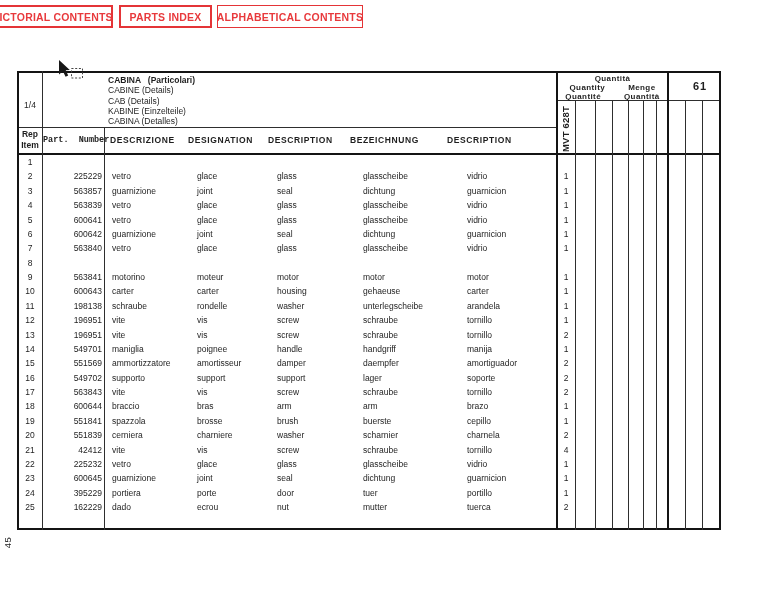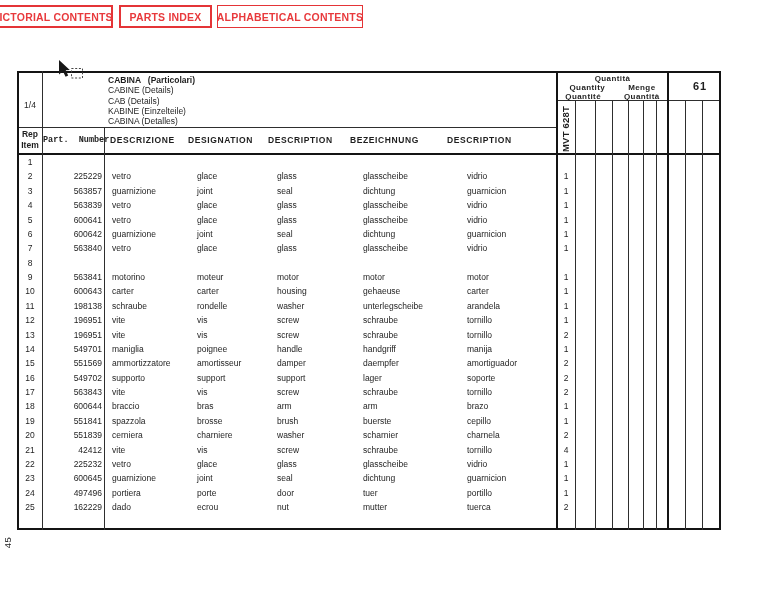--- a/index.html
+++ b/index.html
@@ -356,21 +356,21 @@
         <span class="cell c-part">600645</span>
         <span class="cell c-it">guarnizione</span>
         <span class="cell c-fr">joint</span>
         <span class="cell c-en">seal</span>
         <span class="cell c-de">dichtung</span>
         <span class="cell c-es">guarnicion</span>
         <span class="cell c-qty">1</span>
       </div>
       <div class="trow" style="top: 330.74px;">
         <span class="cell c-item">24</span>
-        <span class="cell c-part">497496</span>
+        <span class="cell c-part">395229</span>
         <span class="cell c-it">portiera</span>
         <span class="cell c-fr">porte</span>
         <span class="cell c-en">door</span>
         <span class="cell c-de">tuer</span>
         <span class="cell c-es">portillo</span>
         <span class="cell c-qty">1</span>
       </div>
       <div class="trow" style="top: 345.12px;">
         <span class="cell c-item">25</span>
         <span class="cell c-part">162229</span>

